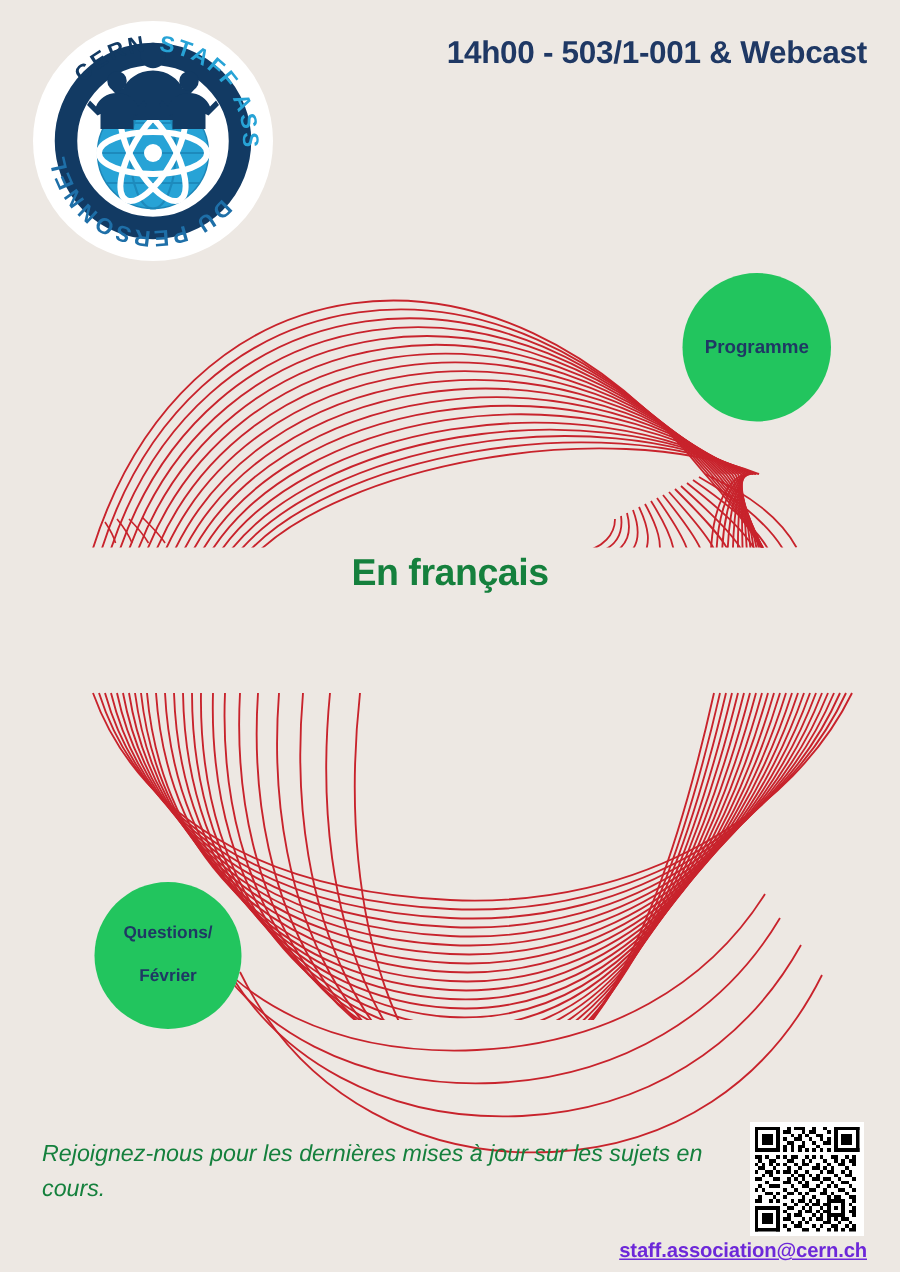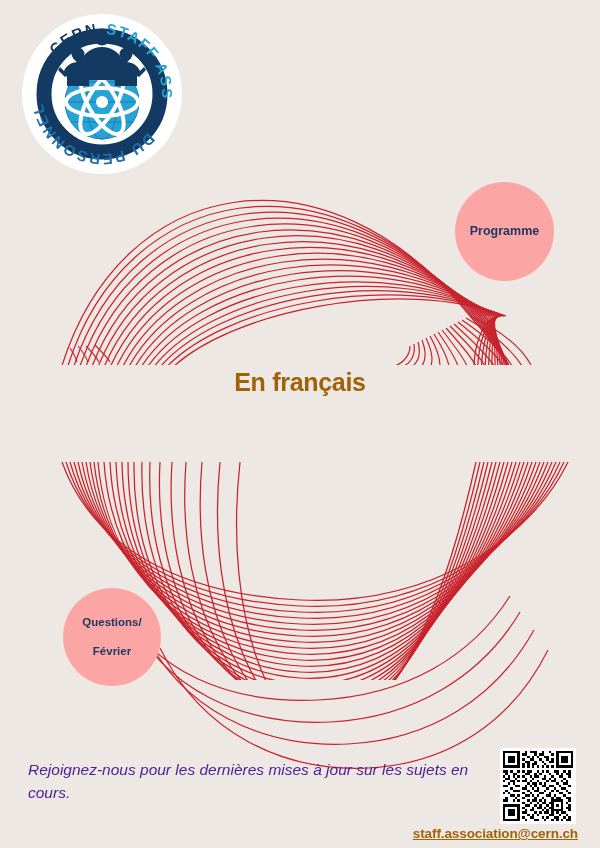--- a/index.html
+++ b/index.html
@@ -33,21 +33,21 @@
     font-weight:bold;
     line-height:1.38;
     letter-spacing:-0.2px;
     width:350px;
   }
   .header-date .l1,.header-date .l2{display:block;}
 
   
   .bubble{
     position:absolute;border-radius:50%;
-    background:#fca5a5;
+    background:#22c55e;
     display:flex;align-items:center;justify-content:center;
     text-align:center;
     color:#1F3864;
     font-weight:bold;
     z-index:4;
     line-height:1.25;
   }
   #bubble-equipe{ left:28px; top:228px; width:136px;height:136px; font-size:12.5px;}
   #bubble-programme{ left:455px; top:182px; width:99px;height:99px; font-size:12.5px;}
   #bubble-questions{ left:63px; top:588px; width:98px;height:98px; font-size:11.5px;}
@@ -59,43 +59,43 @@
     position:absolute;left:0;top:358px;width:600px;text-align:center;z-index:6;
   }
   .title-main{
     color:#1F3864;
     font-size:37px;
     font-weight:bold;
     letter-spacing:-0.6px;
     line-height:1.05;
   }
   .title-sub{
-    color:#a16207;
+    color:#15803d;
     font-size:25px;
     font-weight:bold;
     letter-spacing:-0.3px;
     margin-top:10px;
   }
 
   
   .footer-text{
     position:absolute;left:28px;top:758px;width:450px;z-index:6;
-    color:#4c1d95;
+    color:#15803d;
     font-size:15.5px;
     font-style:italic;
     line-height:1.5;
   }
   .qr-wrap{
     position:absolute;left:500px;top:748px;width:76px;height:76px;z-index:6;
     background:#ffffff;padding:3px;box-sizing:border-box;
   }
   .qr-wrap svg{display:block;width:100%;height:100%;}
   .email{
     position:absolute;right:22px;top:826px;z-index:6;
-    color:#a16207;
+    color:#6d28d9;
     font-size:13.5px;
     font-weight:bold;
     text-decoration:underline;
     letter-spacing:-0.1px;
     text-align:right;
   }
 </style>
 </head>
 <body>
 
@@ -240,20 +240,21 @@
       <text font-family="Liberation Sans, sans-serif" font-size="15" font-weight="bold" fill="#27A3D6" letter-spacing="1.6">
         <textPath href="#arcTop" startOffset="52%" side="left">STAFF ASSOCIATION</textPath>
       </text>
       <text font-family="Liberation Sans, sans-serif" font-size="15" font-weight="bold" fill="#1E6FA8" letter-spacing="1.6">
         <textPath href="#arcBot" startOffset="22%" side="left">DU PERSONNEL</textPath>
       </text>
     </svg>
   </div>
 
   <div class="header-date">
+    <span class="l2">14h00 - 503/1-001 &amp; Webcast</span>
   </div>
 
 
   <div class="bubble" id="bubble-programme">
     <span>Programme</span>
   </div>
 
   <div class="bubble" id="bubble-questions">
     <span>
       <span>Questions/</span><br>

